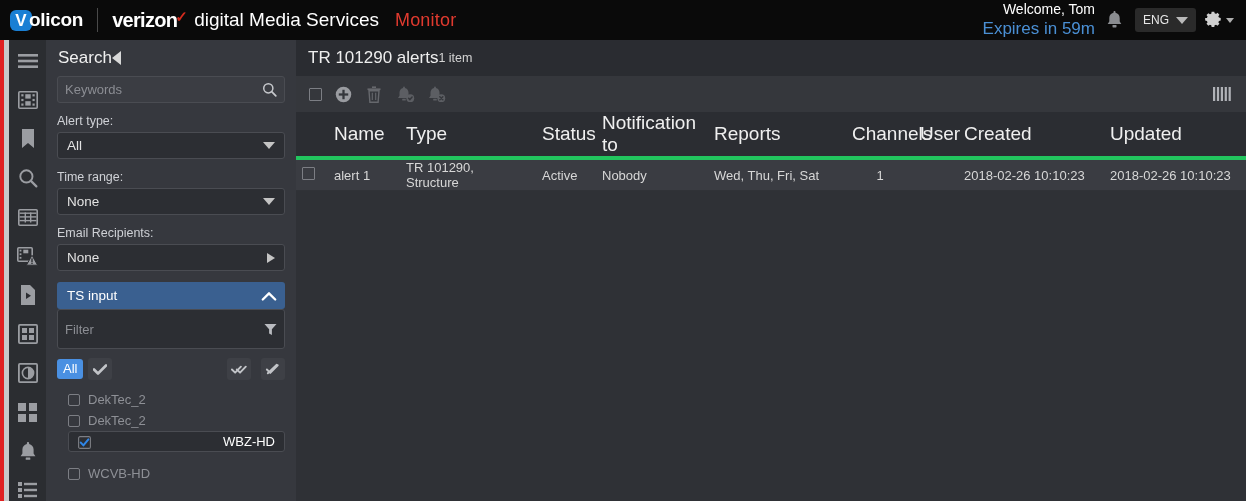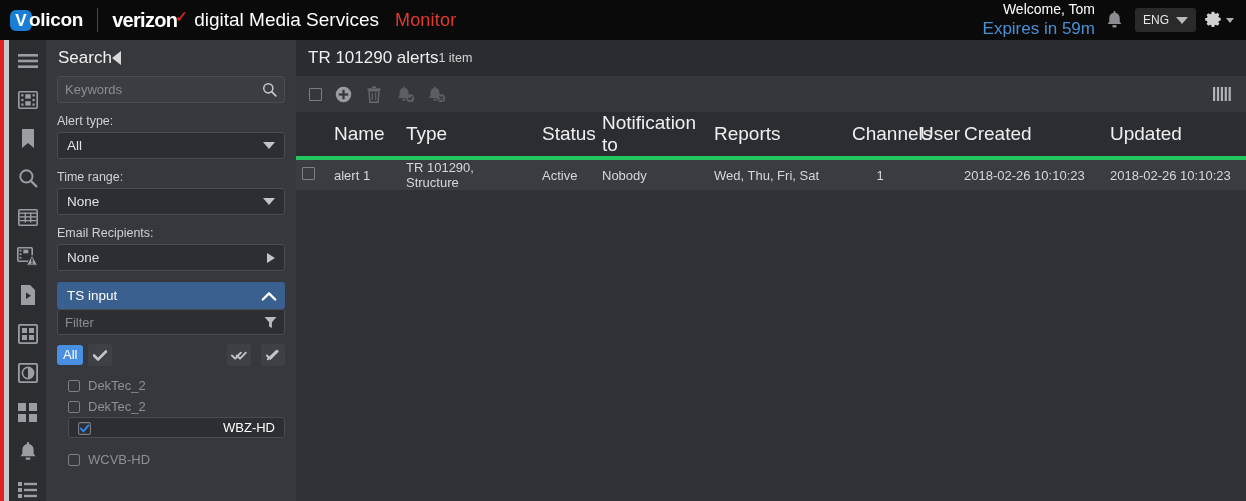--- a/index.html
+++ b/index.html
@@ -89,21 +89,21 @@
   .tri-dn { width: 0; height: 0; border-left: 6px solid transparent; border-right: 6px solid transparent; border-top: 7px solid #c4c4c4; }
   .tri-rt { width: 0; height: 0; border-top: 5.5px solid transparent; border-bottom: 5.5px solid transparent; border-left: 8px solid #c4c4c4; }
 
   .ts-head {
     height: 27px; background: #3a6090; border-radius: 3px;
     display: flex; align-items: center; justify-content: space-between;
     padding: 0 8px 0 10px; color: #ffffff; font-size: 13.5px; 
   }
   .chev-up { width: 16px; height: 12px; }
   .filt-box {
-    height: 26px; background: #2c2e33; border: 1px solid #4a4c52; border-radius: 3px;
+    height: 40px; background: #2c2e33; border: 1px solid #4a4c52; border-radius: 3px;
     display: flex; align-items: center; padding: 0 7px; margin-bottom: 9px;
   }
   .filt-box input {
     flex: 1; background: transparent; border: 0; outline: none;
     color: #d8d8d8; font-size: 13px; font-family: "Liberation Sans", sans-serif;
   }
   .filt-box input::placeholder { color: #8b8d93; }
   .tsrow { display: flex; align-items: center; margin-bottom: 9px; }
   .badge-all {
     background: #4a90e2; color: #ffffff; font-size: 13px; border-radius: 3px;

